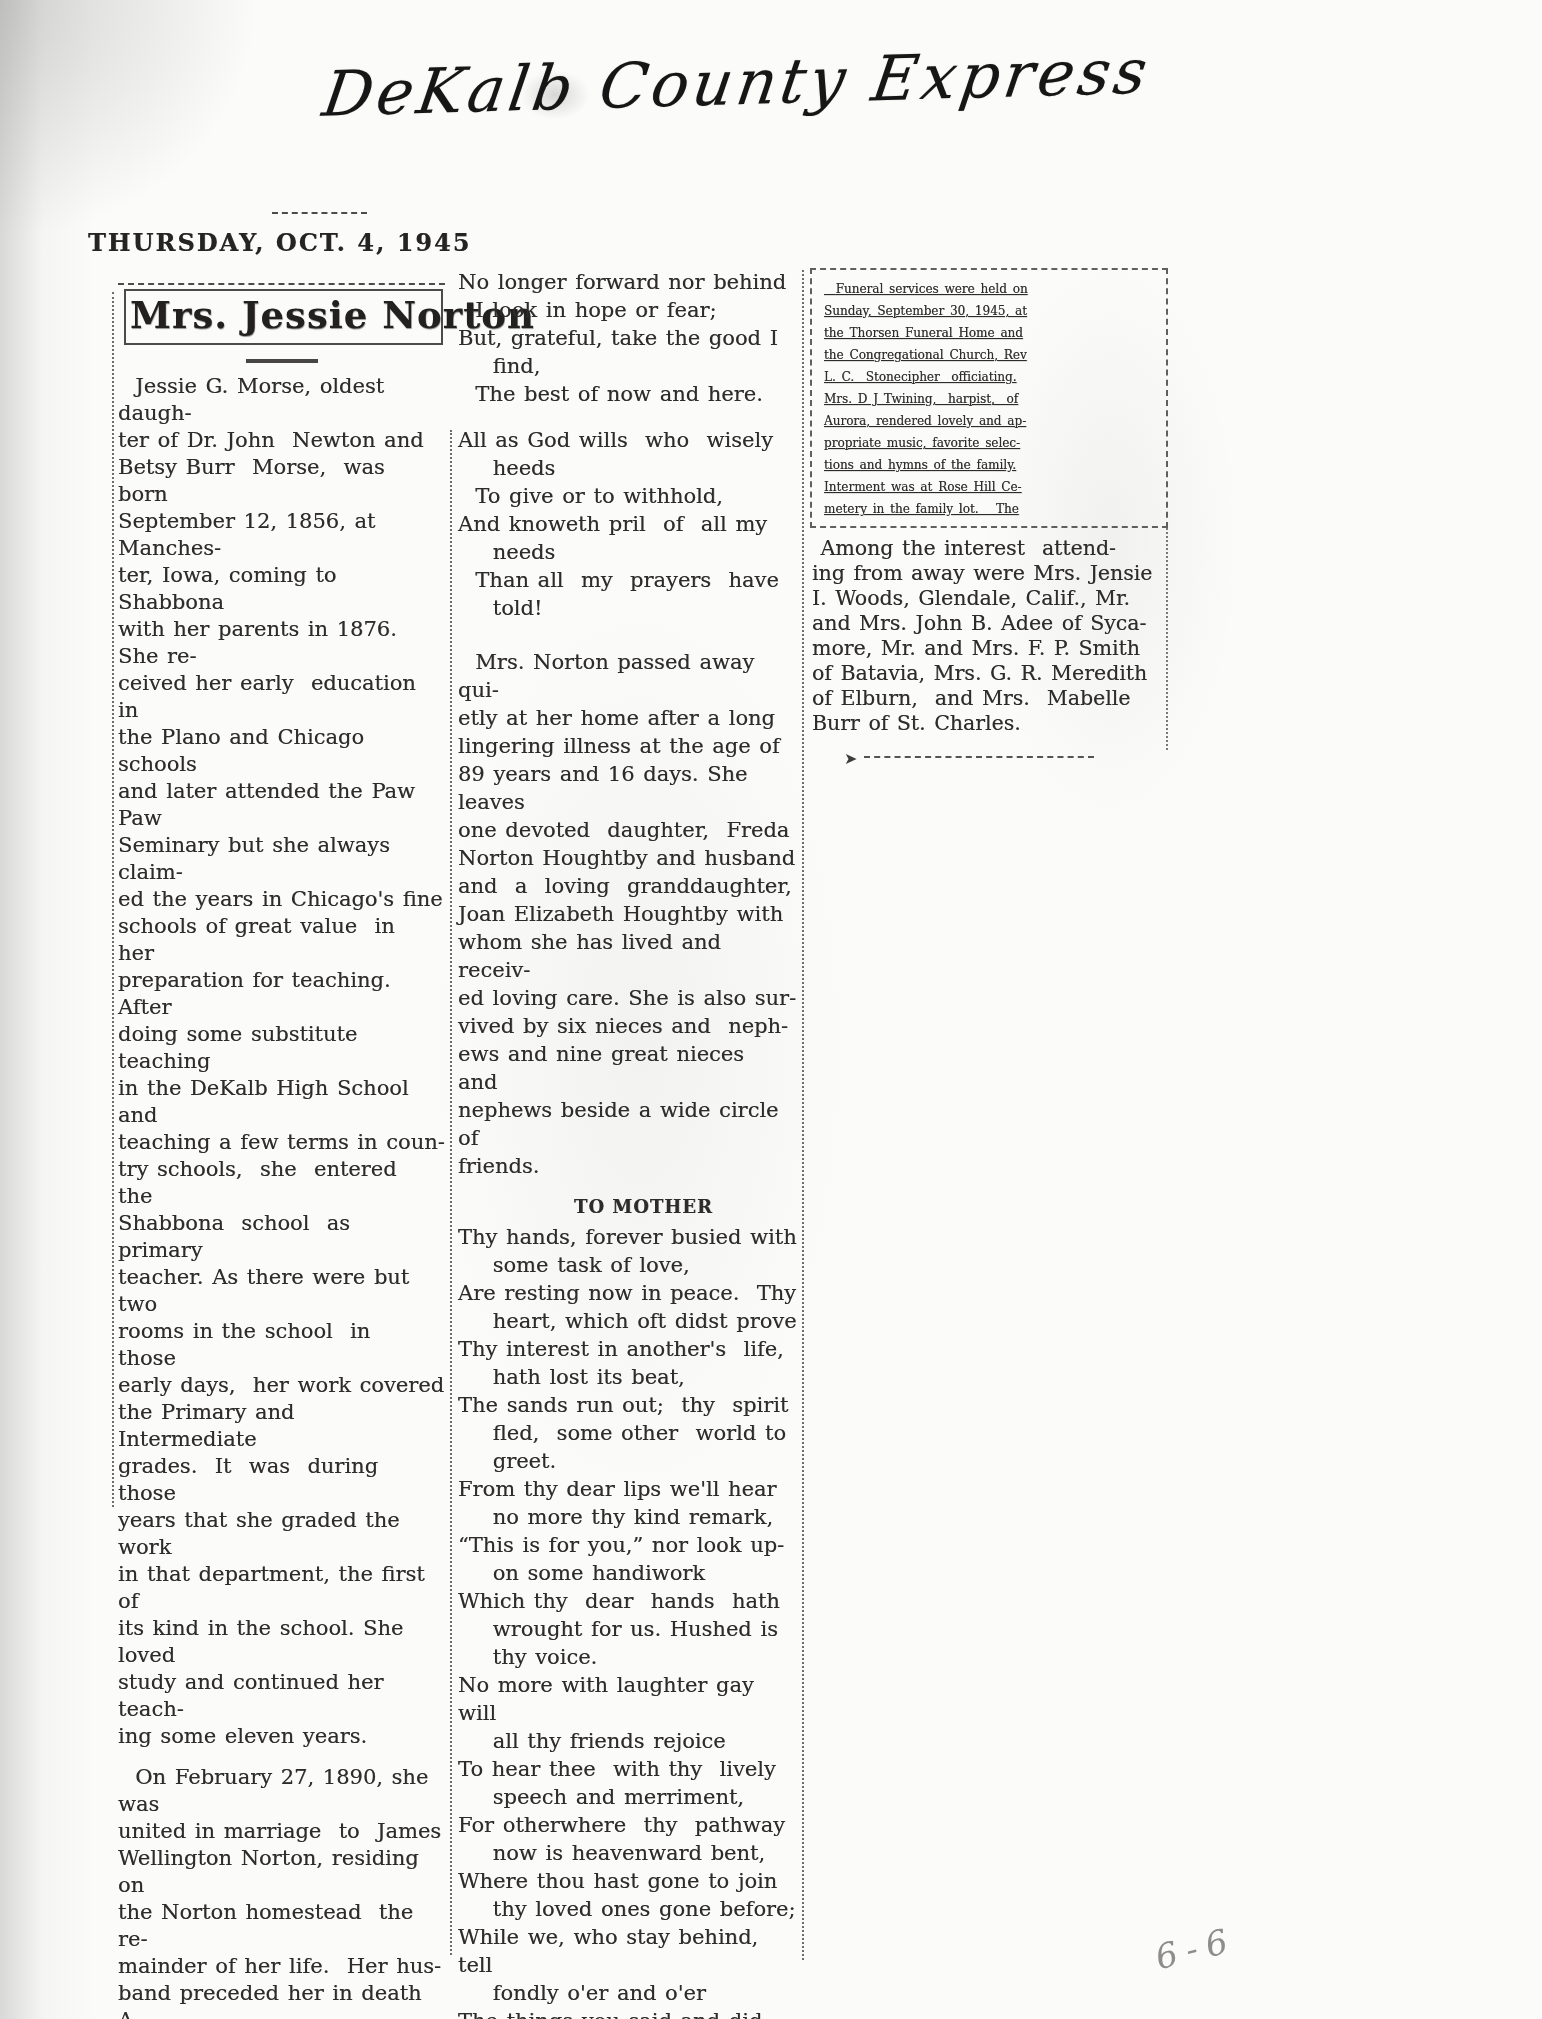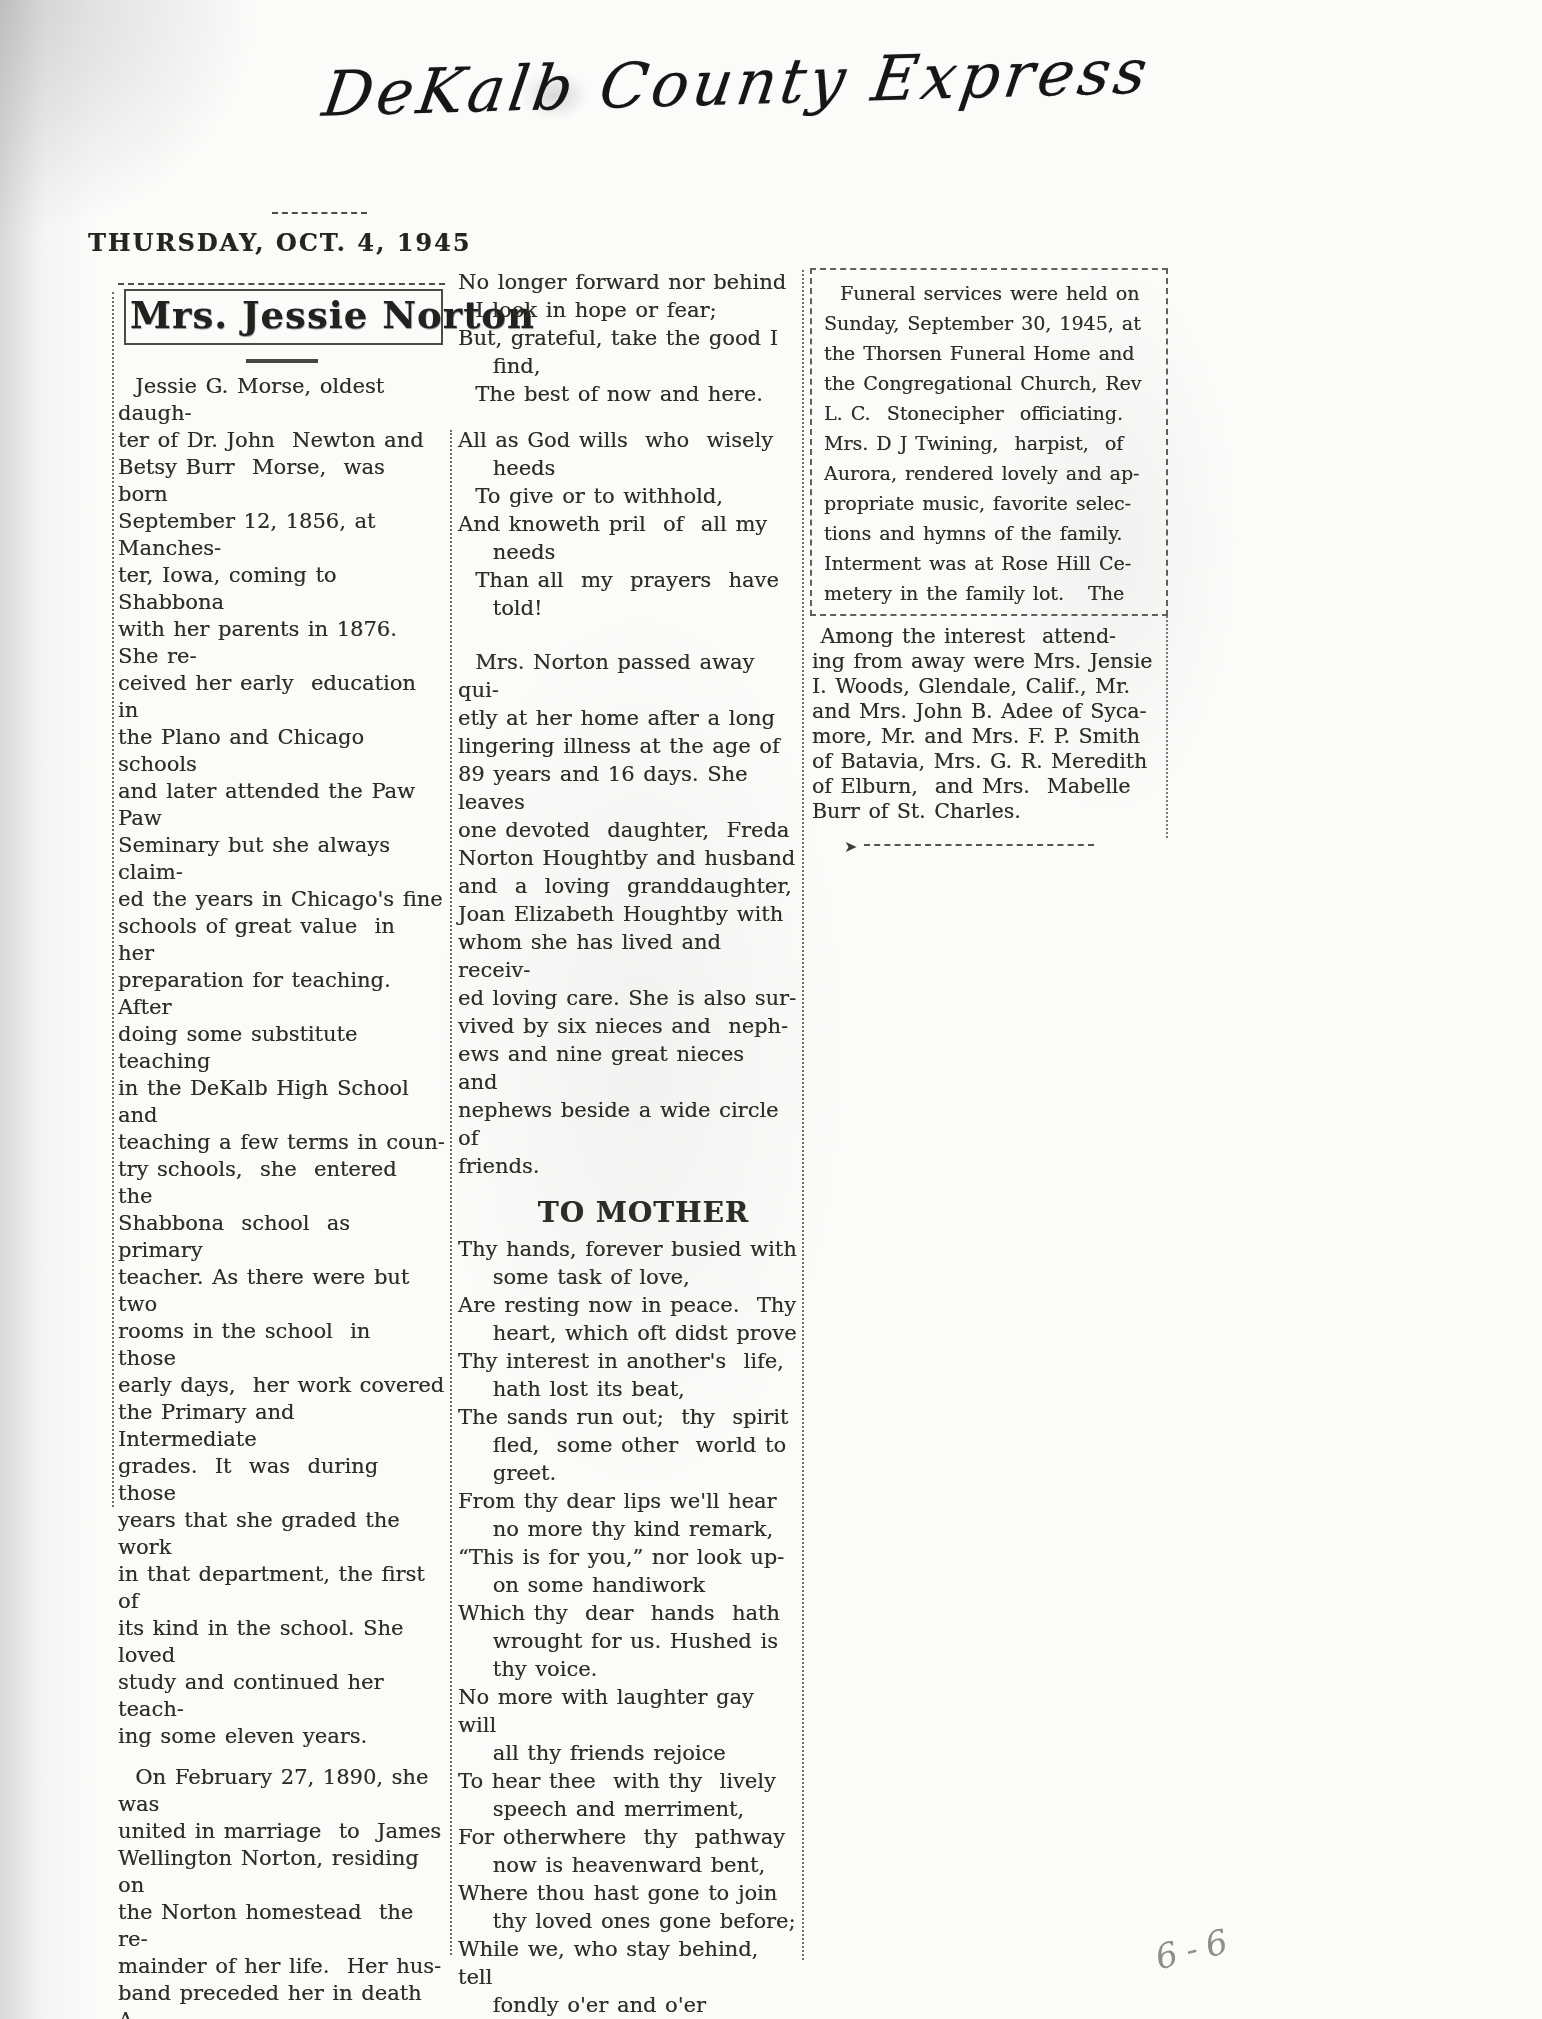--- a/index.html
+++ b/index.html
@@ -85,30 +85,30 @@
     font-size:21px;
     line-height:27px;
     white-space:pre-wrap;
     word-spacing:2px;
     text-shadow:.3px .3px .5px rgba(40,38,35,.5);
   }
   .col2 .body{line-height:28px;margin-bottom:0;}
   .col2 .stanza{margin-bottom:18px;}
   .col2 .obit{margin:26px 0 10px 0;}
   .to-mother{
-    font-weight:bold;font-size:28px;letter-spacing:1px;
+    font-weight:bold;font-size:18px;letter-spacing:1px;
     text-align:center;margin:16px 0 6px 30px;
     text-shadow:.4px .4px .6px rgba(30,30,30,.5);
   }
 
   .col3-box{
     border:2px dashed rgba(60,58,55,.8);
     padding:8px 10px 6px 12px;
   }
-  .col3-box .body{font-size:19px;line-height:30px;margin:0;}
+  .col3-box .body{font-size:12px;line-height:22px;margin:0;text-decoration:underline;}
   .col3-lower{
     border-right:2px dotted rgba(90,88,85,.8);
     padding:8px 8px 4px 2px;
   }
   .col3-lower .body{font-size:20.5px;line-height:25px;margin:0 0 10px 0;}
   .col3-endrule{
     position:relative;margin:6px 0 0 54px;width:230px;
     border-top:2px dashed #55534f;
   }
   .col3-endrule .arrow{

